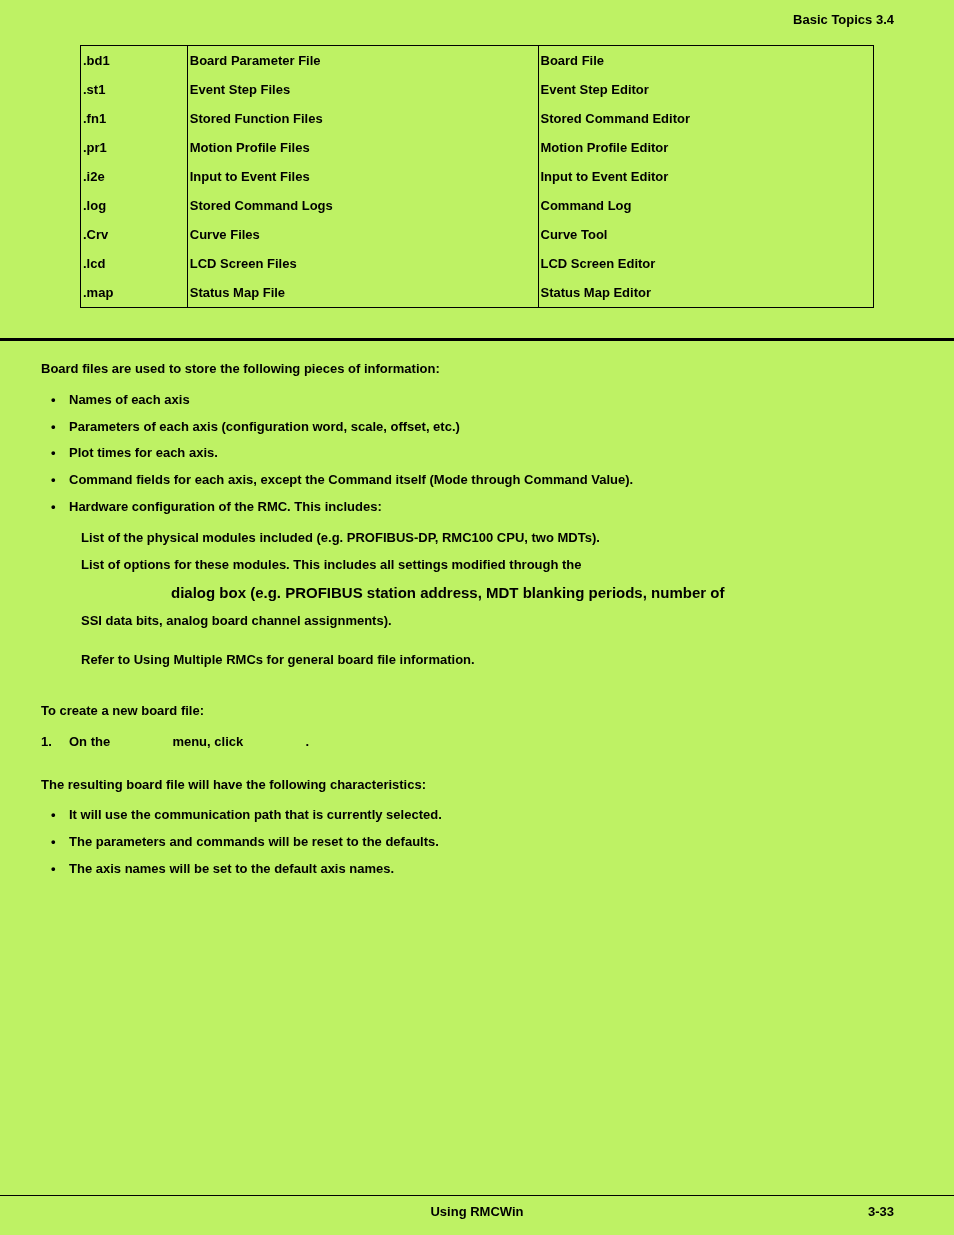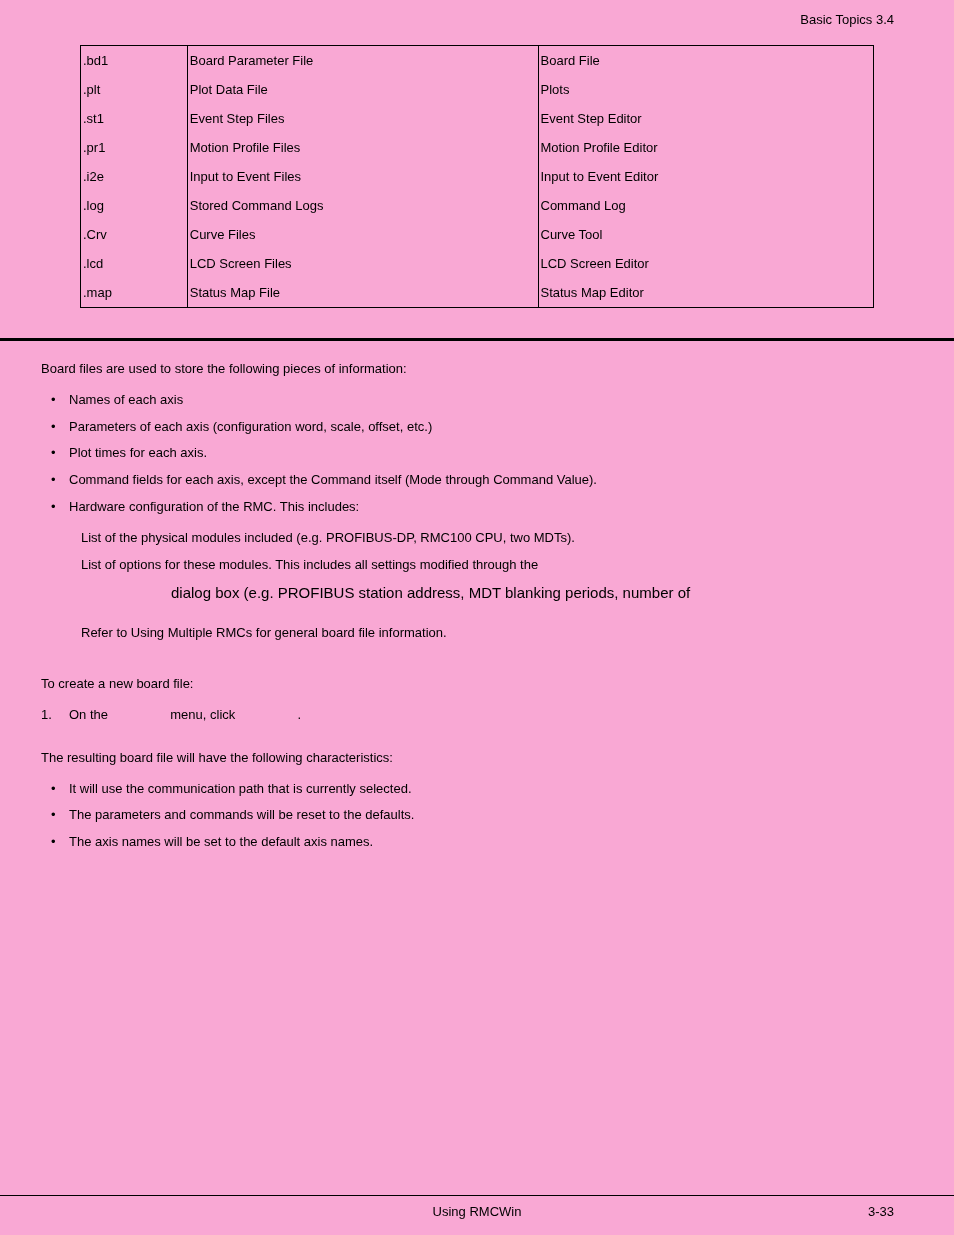--- a/index.html
+++ b/index.html
@@ -13,23 +13,24 @@
       font-size: 13px;
       background: #ffffff;
       color: #000000;
       width: 954px;
       min-height: 1235px;
     }
 
     .page-container {
       width: 954px;
       min-height: 1235px;
-      background: #f9a8d4;
+      background: #bef264;
       position: relative;
       padding: 0;
+      font-weight: bold;
     }
 
     .header-area {
       padding: 12px 60px 8px 60px;
       text-align: right;
       font-size: 13px;
     }
 
     .content-area {
       padding: 10px 80px 0 80px;
@@ -181,28 +182,28 @@
 
   <div class="content-area">
     <table class="file-table">
       <tbody id="table-body">
       <tr>
             <td class="col-ext">.bd1</td>
             <td class="col-desc">Board Parameter File</td>
             <td class="col-editor">Board File</td>
           </tr>
           <tr>
-            <td class="col-ext">.plt</td>
-            <td class="col-desc">Plot Data File</td>
-            <td class="col-editor">Plots</td>
-          </tr>
-          <tr>
             <td class="col-ext">.st1</td>
             <td class="col-desc">Event Step Files</td>
             <td class="col-editor">Event Step Editor</td>
+          </tr>
+          <tr>
+            <td class="col-ext">.fn1</td>
+            <td class="col-desc">Stored Function Files</td>
+            <td class="col-editor">Stored Command Editor</td>
           </tr>
           <tr>
             <td class="col-ext">.pr1</td>
             <td class="col-desc">Motion Profile Files</td>
             <td class="col-editor">Motion Profile Editor</td>
           </tr>
           <tr>
             <td class="col-ext">.i2e</td>
             <td class="col-desc">Input to Event Files</td>
             <td class="col-editor">Input to Event Editor</td>
@@ -245,20 +246,23 @@
     </ul>
 
     <p class="sub-text">List of the physical modules included (e.g. PROFIBUS-DP, RMC100 CPU, two MDTs).</p>
 
     <p class="sub-text">
       <span>List of options for these modules. This includes all settings modified through the</span>
     </p>
     <p class="sub-text-indent">
       <span>dialog box (e.g. PROFIBUS station address, MDT blanking periods, number of</span>
     </p>
+    <p class="sub-text">
+      <span>SSI data bits, analog board channel assignments).</span>
+    </p>
 
     <div class="spacer"></div>
 
     <p class="sub-text">Refer to Using Multiple RMCs for general board file information.</p>
 
     <div class="spacer"></div>
     <div class="spacer"></div>
 
     <p class="body-text">To create a new board file:</p>
 

